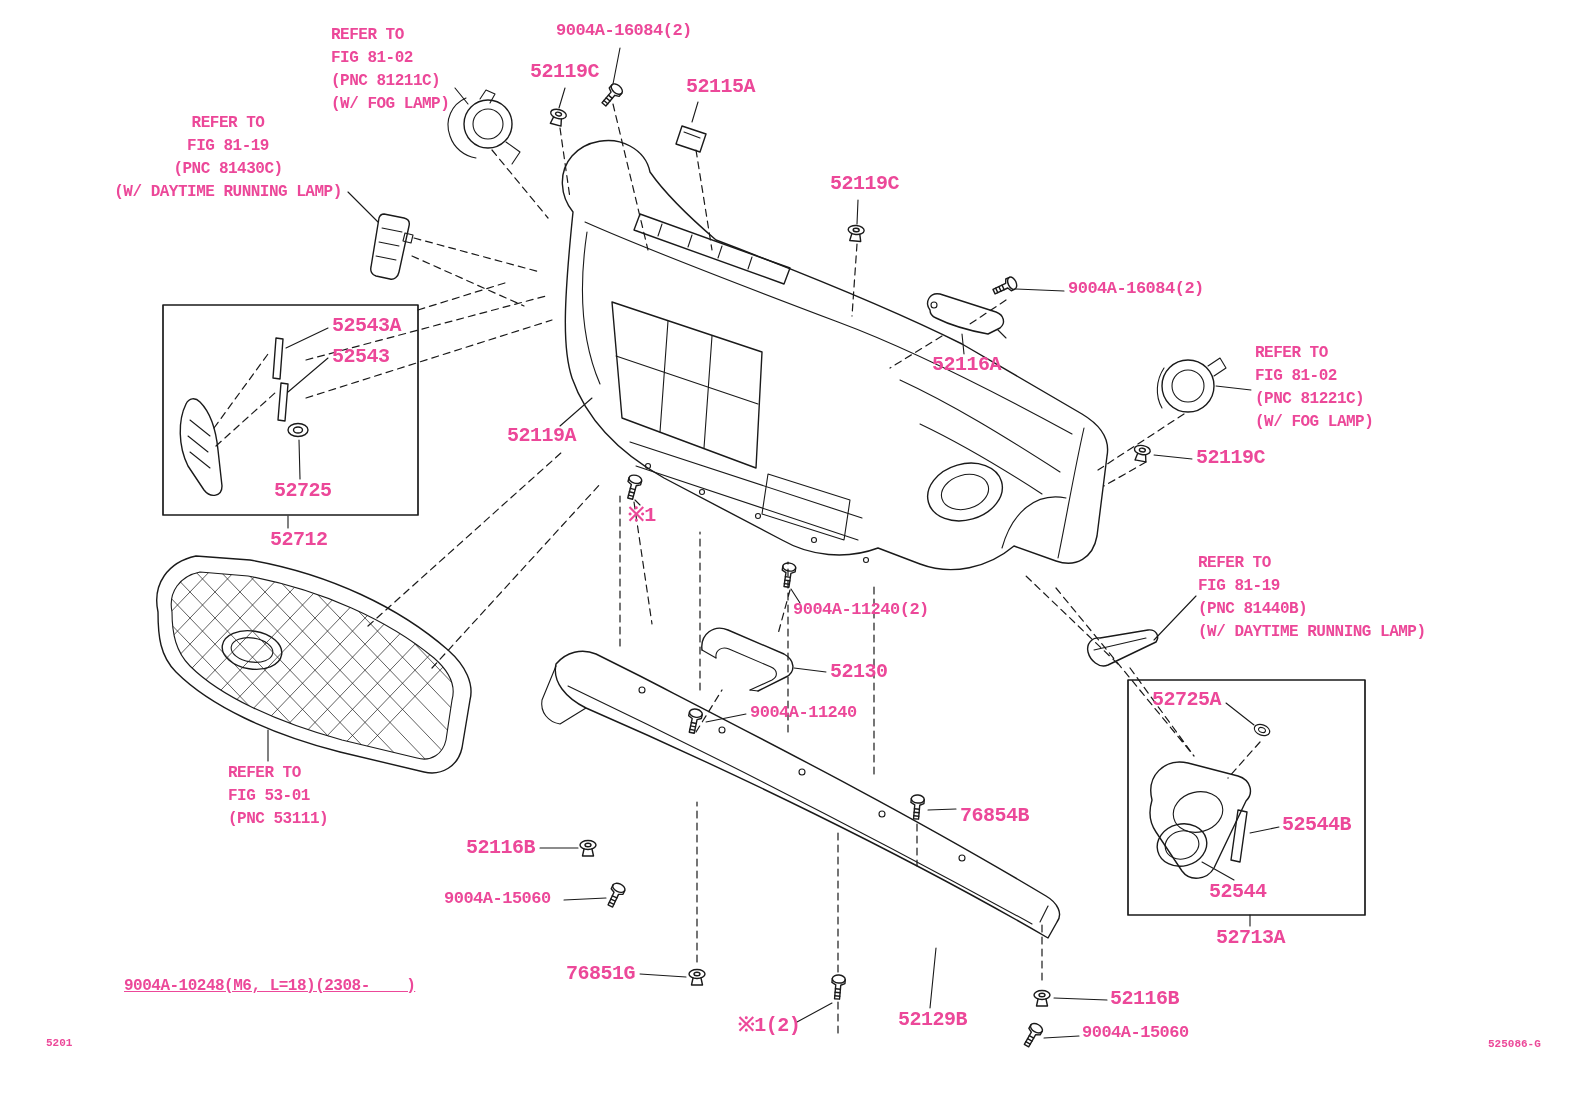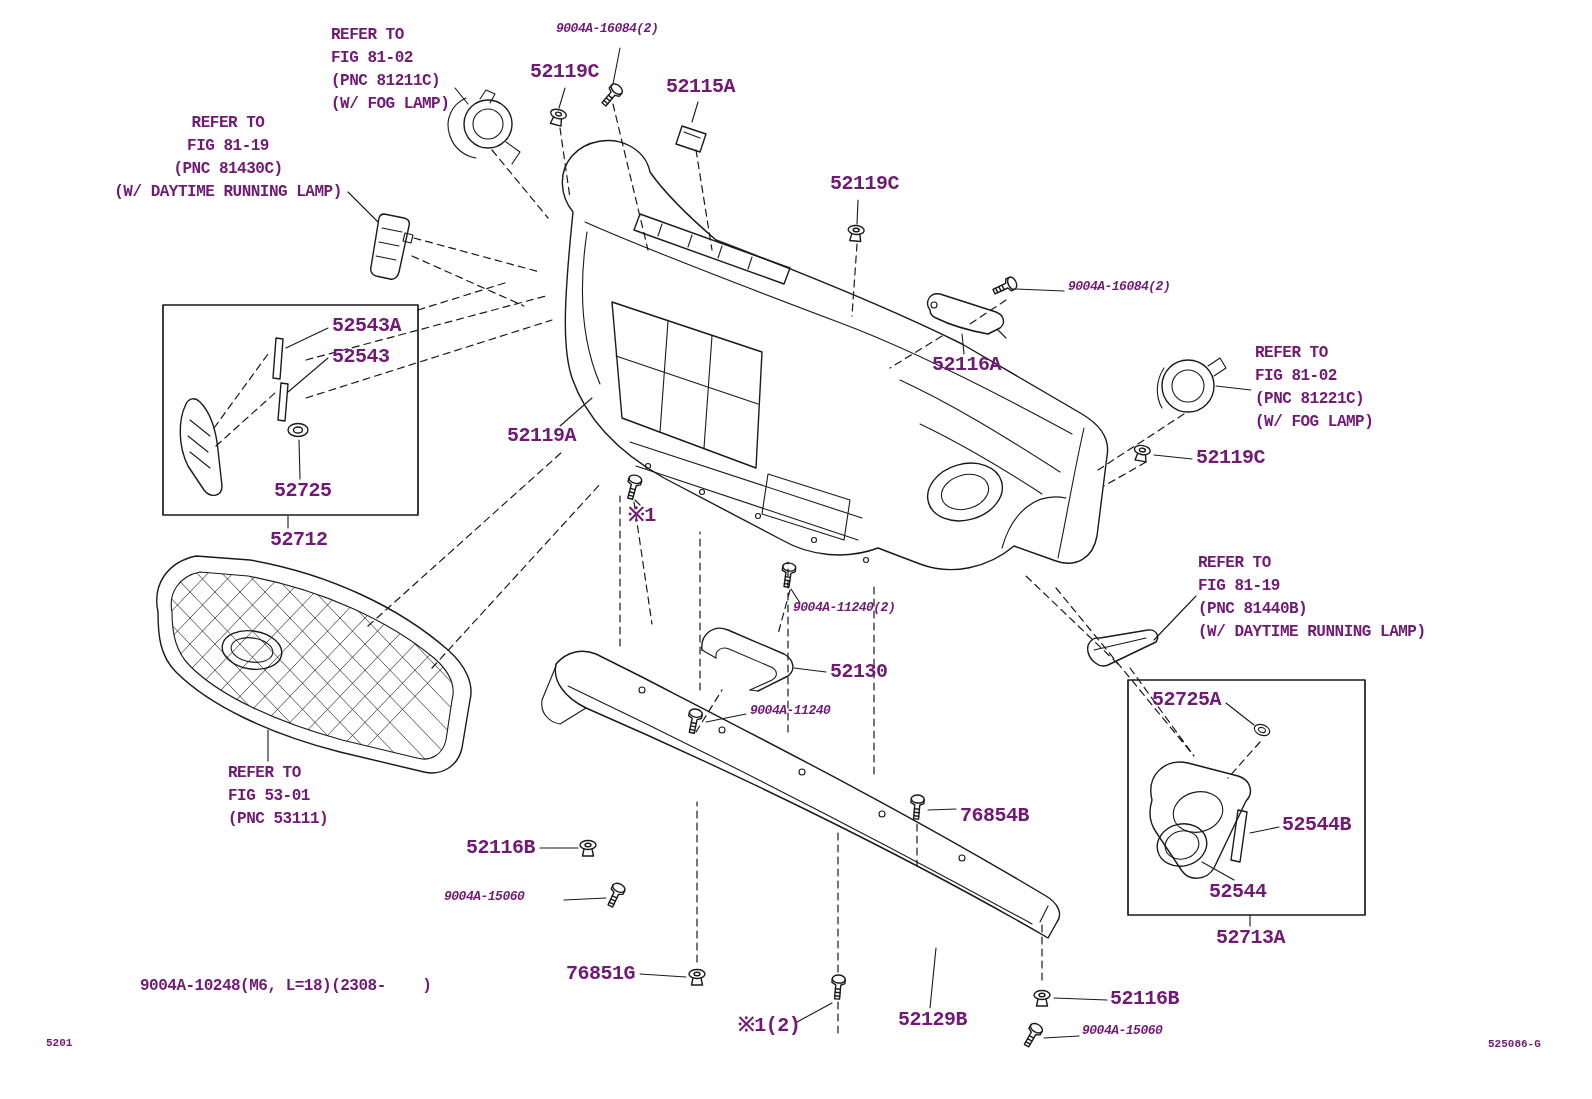--- a/index.html
+++ b/index.html
@@ -1,33 +1,33 @@
 <!DOCTYPE html>
 <html><head>
 <meta charset="utf-8">
 <style>
   * { margin:0; padding:0; box-sizing:border-box; }
   html,body { background:#ffffff; }
   .canvas {
     position:relative; width:1592px; height:1099px; background:#fff;
     overflow:hidden;
     font-family:"Liberation Mono","DejaVu Sans Mono",monospace;
-    color:#701a75;
+    color:#ec4899;
   }
   .canvas > svg { position:absolute; left:0; top:0; }
   svg * { fill:none; stroke:#1a1a1a; stroke-width:1.4; stroke-linecap:round; stroke-linejoin:round; }
   svg .dash { stroke-dasharray:7 5; stroke-width:1.2; }
   svg .ldr  { stroke-width:1.1; }
   svg .mesh { stroke-width:0.7; }
   svg .pbox { stroke-width:1.7; }
   svg .det  { stroke-width:1.1; }
 
   .lbl { position:absolute; font-weight:bold; line-height:1.1; white-space:pre; }
   .lg  { font-size:20px; letter-spacing:-0.5px; }
-  .md  { font-size:13px; letter-spacing:-0.5px;font-style:italic; }
+  .md  { font-size:17px; letter-spacing:-0.5px; }
   .note { position:absolute; font-size:16px; font-weight:bold; line-height:1.44;
           white-space:pre-line; letter-spacing:-0.5px; }
   .note.center { text-align:center; }
   .footnote { position:absolute; font-size:16px; font-weight:bold; white-space:pre; letter-spacing:-0.5px; }
   .pagecode { position:absolute; font-size:11px; font-weight:bold; white-space:pre; }
 </style>
 </head>
 <body>
 
 <div class="canvas">
@@ -236,21 +236,21 @@
   <div class="note" style="left:1198px; top:552px;">REFER TO
 FIG 81-19
 (PNC 81440B)
 (W/ DAYTIME RUNNING LAMP)</div>
   <div class="note" style="left:228px; top:762px;">REFER TO
 FIG 53-01
 (PNC 53111)</div>
 
   <div class="lbl md" style="left:556px; top:22px;">9004A-16084(2)</div>
   <div class="lbl lg" style="left:530px; top:61px;">52119C</div>
-  <div class="lbl lg" style="left:666px; top:76px;text-align:center;">52115A</div>
+  <div class="lbl lg" style="left:686px; top:76px;text-align:center;">52115A</div>
   <div class="lbl lg" style="left:830px; top:173px;">52119C</div>
   <div class="lbl md" style="left:1068px; top:280px;">9004A-16084(2)</div>
   <div class="lbl lg" style="left:332px; top:315px;">52543A</div>
   <div class="lbl lg" style="left:332px; top:346px;">52543</div>
   <div class="lbl lg" style="left:932px; top:354px;">52116A</div>
   <div class="lbl lg" style="left:507px; top:425px;">52119A</div>
   <div class="lbl lg" style="left:1196px; top:447px;">52119C</div>
   <div class="lbl lg" style="left:274px; top:480px;">52725</div>
   <div class="lbl lg" style="left:262px; top:529px;margin-left:8px;">52712</div>
   <div class="lbl lg" style="left:628px; top:505px;">※1</div>
@@ -263,18 +263,18 @@
   <div class="lbl lg" style="left:1282px; top:814px;">52544B</div>
   <div class="lbl md" style="left:444px; top:890px;">9004A-15060</div>
   <div class="lbl lg" style="left:1209px; top:881px;">52544</div>
   <div class="lbl lg" style="left:1216px; top:927px;">52713A</div>
   <div class="lbl lg" style="left:566px; top:963px;">76851G</div>
   <div class="lbl lg" style="left:738px; top:1015px;">※1(2)</div>
   <div class="lbl lg" style="left:898px; top:1009px;text-align:center;">52129B</div>
   <div class="lbl lg" style="left:1110px; top:988px;">52116B</div>
   <div class="lbl md" style="left:1082px; top:1024px;">9004A-15060</div>
 
-  <div class="footnote" style="left:140px; top:977px;">9004A-10248(M6, L=18)(2308-    )</div>
+  <div class="footnote" style="left:124px; top:977px;text-decoration:underline;">9004A-10248(M6, L=18)(2308-    )</div>
 
   <div class="pagecode" style="left:46px; top:1037px;">5201</div>
   <div class="pagecode" style="left:1456px; top:1038px;margin-left:32px;">525086-G</div>
 
 </div>
 
 </body></html>

